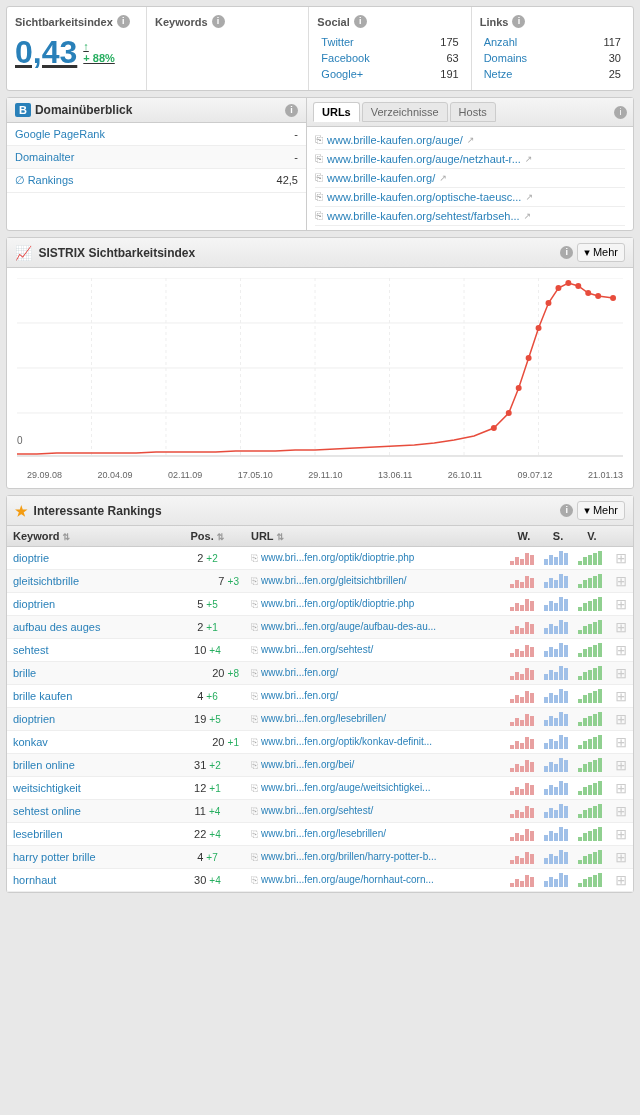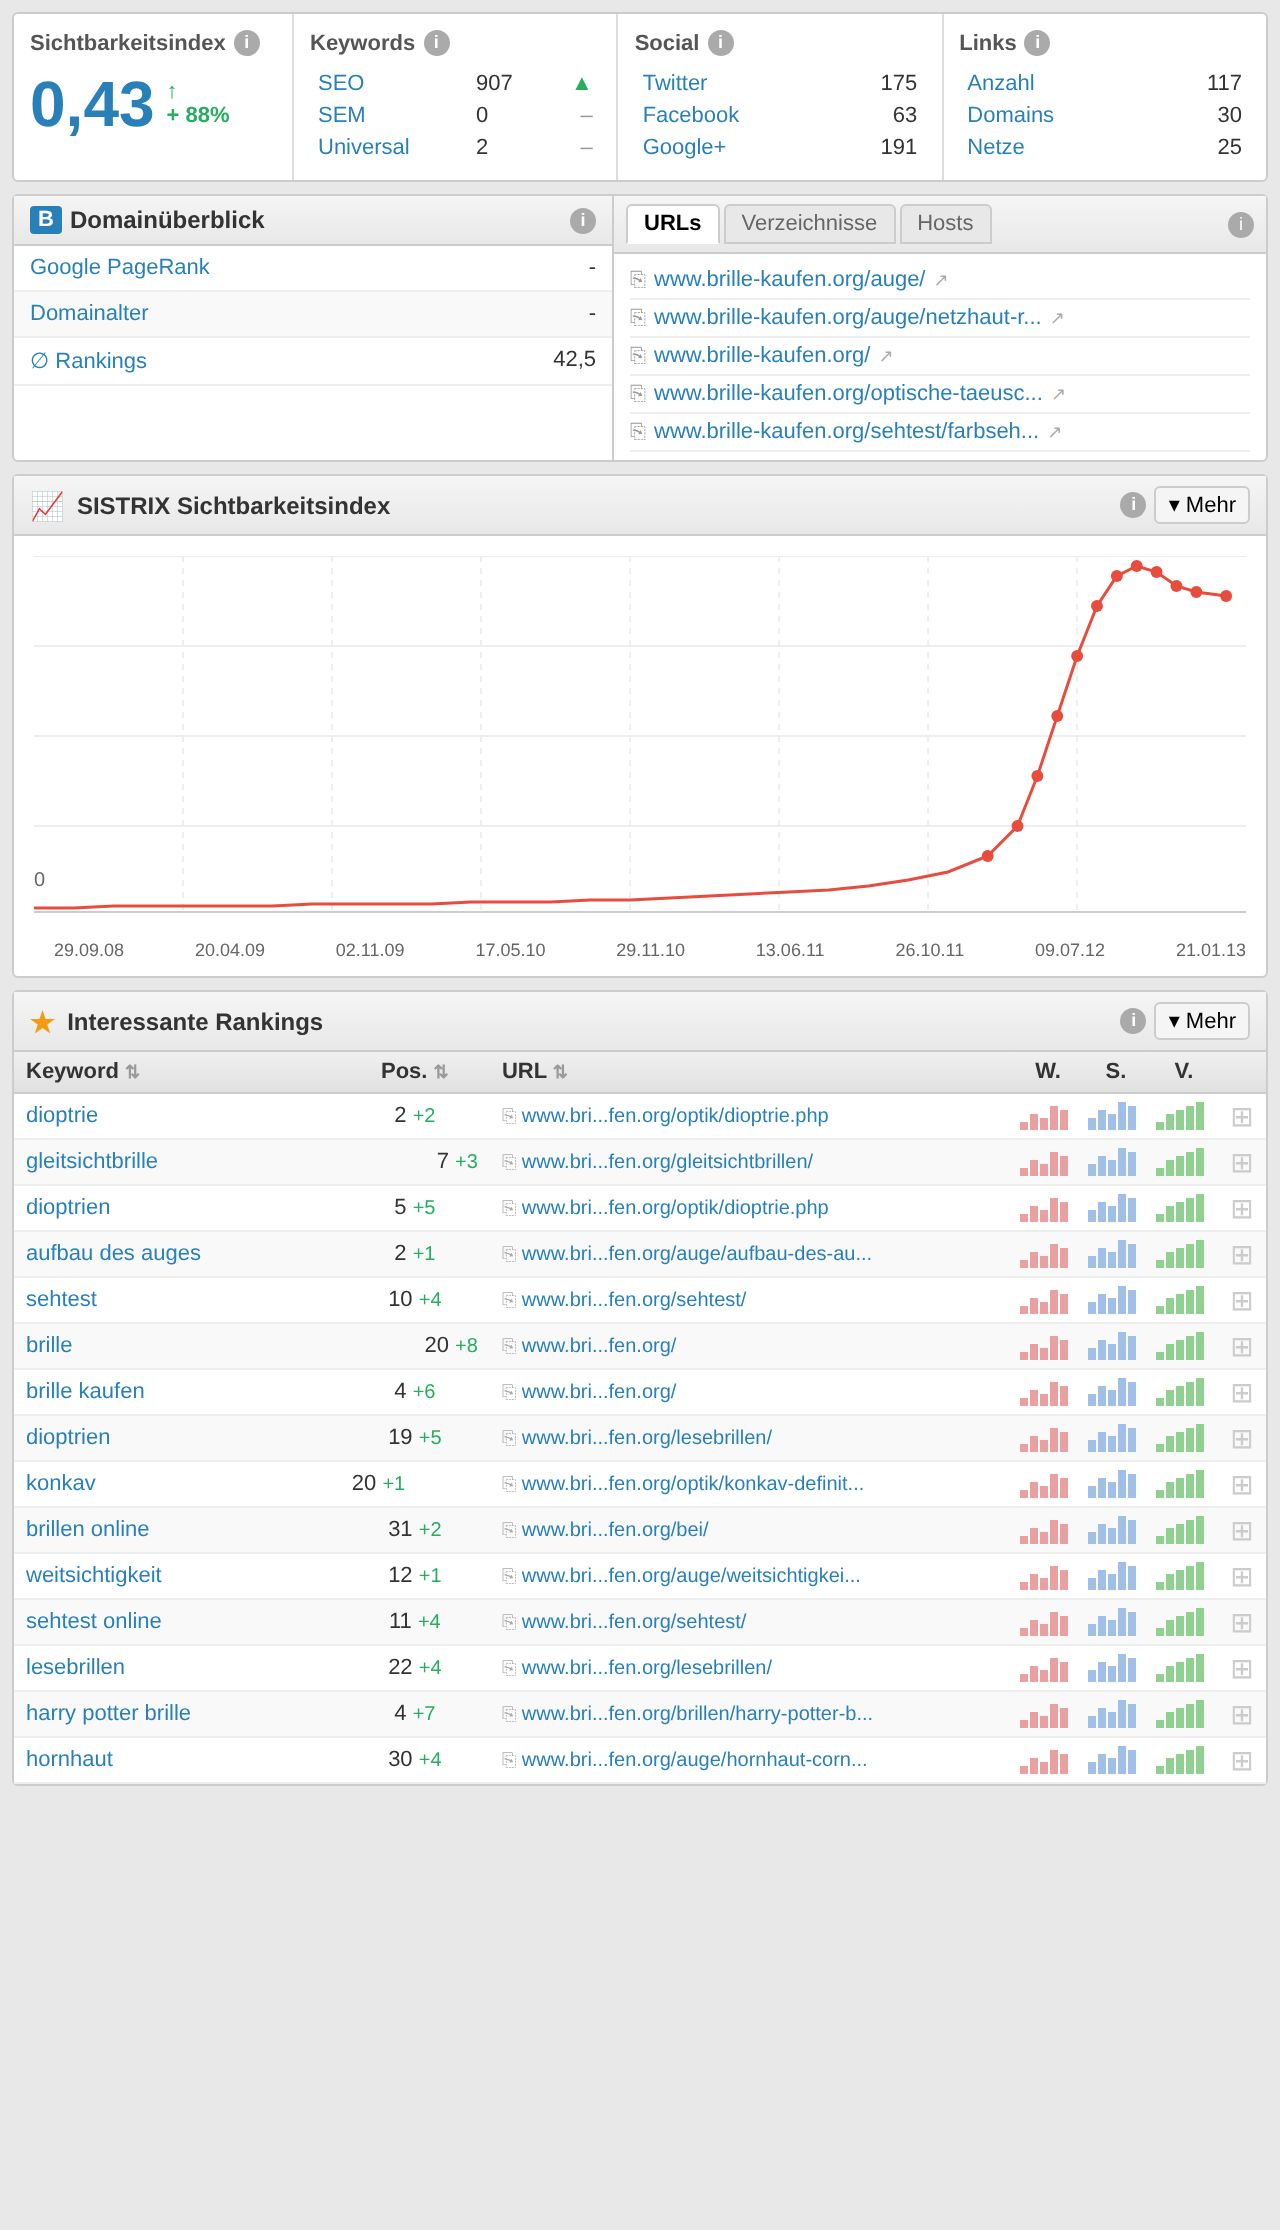--- a/index.html
+++ b/index.html
@@ -67,53 +67,34 @@
 </head>
 <body>
 
 <div class="top-metrics">
 
   <div class="metric-section" style="min-width:120px; max-width:140px;">
     <h4>
       <span>Sichtbarkeitsindex</span>
       <span class="info-icon">i</span>
     </h4>
-    <div style="margin-top:8px; display:flex; align-items:center; gap:6px;">
+    <div style="margin-top:8px; display:flex; align-items:center; gap:6px;text-decoration:underline;">
       <span class="sichtbarkeit-value">0,43</span>
       <div>
         <div style="color:#27ae60; font-size:11px; font-weight:bold;">↑</div>
         <div class="sichtbarkeit-sub">+ 88%</div>
       </div>
     </div>
   </div>
 
   <div class="metric-section">
     <h4>
       <span>Keywords</span>
       <span class="info-icon">i</span>
     </h4>
-    <table class="metrics-table">
-      <tbody>
-          <tr>
-        <td style="color:#2980b9;">SEO</td>
-        <td>907</td>
-        <td><span style="color:#27ae60;">▲</span></td>
-      </tr>
-      <tr>
-        <td style="color:#2980b9;">SEM</td>
-        <td>0</td>
-        <td><span style="color:#999;">–</span></td>
-      </tr>
-      <tr>
-        <td style="color:#2980b9;">Universal</td>
-        <td>2</td>
-        <td><span style="color:#999;">–</span></td>
-      </tr>
-    </tbody>
-      </table>
   </div>
 
   <div class="metric-section">
     <h4>
       <span>Social</span>
       <span class="info-icon">i</span>
     </h4>
     <table class="metrics-table">
       <tbody>
           <tr>
@@ -575,21 +556,21 @@
               <span style="display:inline-block;background:#90d090;width:4px;height:8px;"></span>
               <span style="display:inline-block;background:#90d090;width:4px;height:10px;"></span>
               <span style="display:inline-block;background:#90d090;width:4px;height:12px;"></span>
               <span style="display:inline-block;background:#90d090;width:4px;height:14px;"></span>
   </div>
           </td>
     <td style="text-align:center; color:#ccc; font-size:14px;">⊞</td>
   </tr>
         <tr>
     <td style="color:#2980b9; cursor:pointer;">konkav</td>
-    <td style="text-align:left;margin-top:41px;">20 <span style="color:#27ae60; font-size:10px;">+1</span></td>
+    <td style="text-align:right;margin-top:41px;">20 <span style="color:#27ae60; font-size:10px;">+1</span></td>
     <td style="color:#2980b9; font-size:10px; max-width:160px; overflow:hidden; text-overflow:ellipsis; white-space:nowrap;">
       <span style="color:#aaa; font-size:9px;">⎘</span> www.bri...fen.org/optik/konkav-definit...
     </td>
     <td style="text-align:center; padding:2px 3px;">
             <div style="display:flex;align-items:flex-end;gap:1px;height:14px;width:28px;">
     <span style="display:inline-block;background:#e8a0a0;width:4px;height:4px;"></span>
               <span style="display:inline-block;background:#e8a0a0;width:4px;height:8px;"></span>
               <span style="display:inline-block;background:#e8a0a0;width:4px;height:6px;"></span>
               <span style="display:inline-block;background:#e8a0a0;width:4px;height:12px;"></span>
               <span style="display:inline-block;background:#e8a0a0;width:4px;height:10px;"></span>

